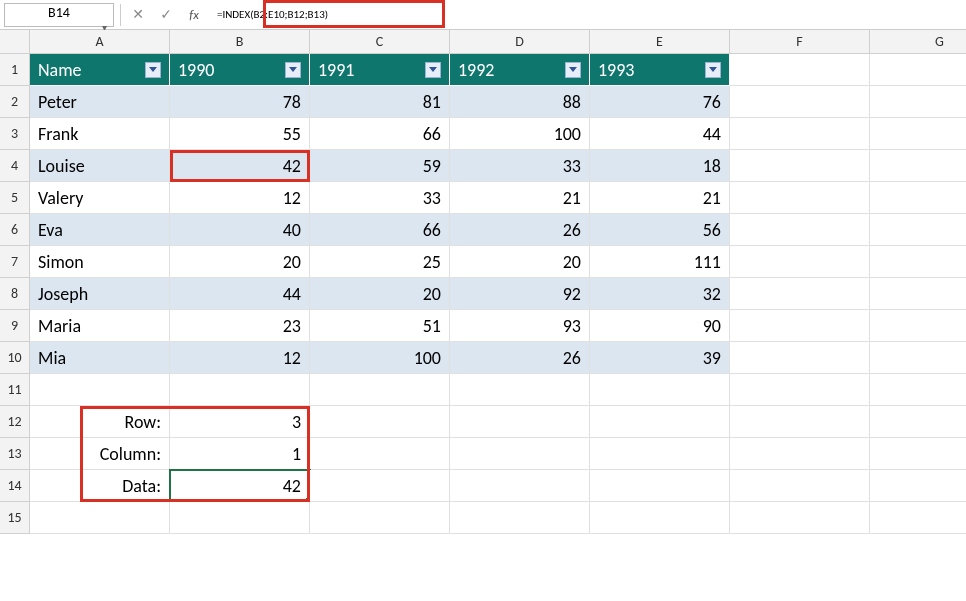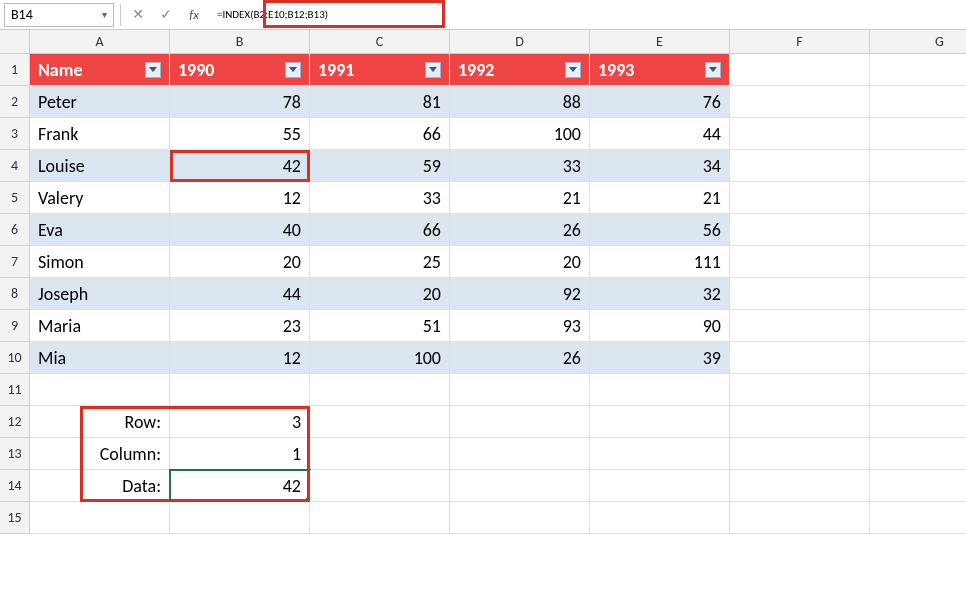--- a/index.html
+++ b/index.html
@@ -1,36 +1,36 @@
 <!DOCTYPE html>
 <html><head>
 <meta charset="utf-8">
 <style>
 * { box-sizing: border-box; margin: 0; padding: 0; }
 body { font-family: Calibri, Arial, sans-serif; font-size: 16px; background: #fff; user-select: none; }
 
 .formula-bar { display: flex; align-items: center; height: 30px; border-bottom: 1px solid #ccc; background: #fff; padding: 2px 4px; gap: 6px; }
-.namebox { width: 110px; height: 24px; border: 1px solid #bbb; background: #fff; display: flex; align-items: center; padding: 0 6px; font-size: 14px; position: relative; }
+.namebox { width: 110px; height: 24px; border: 1px solid #bbb; background: #fff; display: flex; align-items: center; padding: 0 6px; font-size: 14px; position: relative; flex-direction: column; }
 .namebox .nb-arrow { margin-left: auto; font-size: 10px; color: #666; }
 .fb-sep { width: 1px; height: 22px; background: #ccc; }
 .fb-btn { width: 22px; height: 22px; display: flex; align-items: center; justify-content: center; color: #888; font-size: 14px; }
 .fb-btn.fx { font-style: italic; color: #555; font-size: 13px; }
 .formula-input { flex: 1; height: 24px; border: none; padding: 0 6px; font-size: 11px; font-family: Calibri, Arial, sans-serif; }
 
 .sheet { position: relative; }
 .grid { display: grid; grid-template-columns: 30px 140px 140px 140px 140px 140px 140px 140px; }
 .colhdr, .rowhdr, .corner { background: #f3f3f3; border-right: 1px solid #cfcfcf; border-bottom: 1px solid #cfcfcf; display: flex; align-items: center; justify-content: center; font-size: 14px; color: #333; height: 24px; }
 .corner { height: 24px; }
 .rowhdr { height: 32px; }
 .cell { border-right: 1px solid #e0e0e0; border-bottom: 1px solid #e0e0e0; height: 32px; display: flex; align-items: center; padding: 0 8px; font-size: 18px; background: #fff; position: relative; }
 .cell.right { justify-content: flex-end; }
 .cell.bold { font-weight: normal; }
 
 
-.th { background: #ef4444; color: #fff; font-weight: bold; border-right: 1px solid #fff; border-bottom: 1px solid #fff; }
+.th { background: #0f766e; color: #fff; font-weight: normal; border-right: 1px solid #fff; border-bottom: 1px solid #fff; }
 .th .filter { width: 16px; height: 16px; background: #e8eef8; border: 1px solid #9bb3d6; margin-left: auto; display: flex; align-items: center; justify-content: center; }
 .th .filter svg { display: block; }
 
 
 .band { background: #dce6f1; }
 
 
 .selcell { outline: 2px solid #217346; outline-offset: -1px; background: #fff; }
 .selcell::after { content: ''; position: absolute; right: -3px; bottom: -3px; width: 6px; height: 6px; background: #217346; }
 
@@ -126,21 +126,21 @@
   <div class="cell right">100</div>
   <div class="cell right">44</div>
   <div class="cell"></div>
   <div class="cell"></div>
 
   <div class="rowhdr">4</div>
   <div class="cell bold band">Louise</div>
   <div class="cell right band">42</div>
   <div class="cell right band">59</div>
   <div class="cell right band">33</div>
-  <div class="cell right band">34</div>
+  <div class="cell right band">18</div>
   <div class="cell"></div>
   <div class="cell"></div>
 
   <div class="rowhdr">5</div>
   <div class="cell bold">Valery</div>
   <div class="cell right">12</div>
   <div class="cell right">33</div>
   <div class="cell right">21</div>
   <div class="cell right">21</div>
   <div class="cell"></div>

